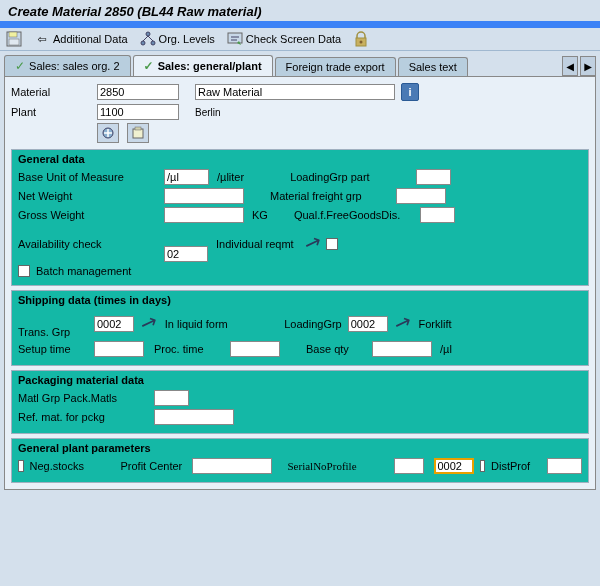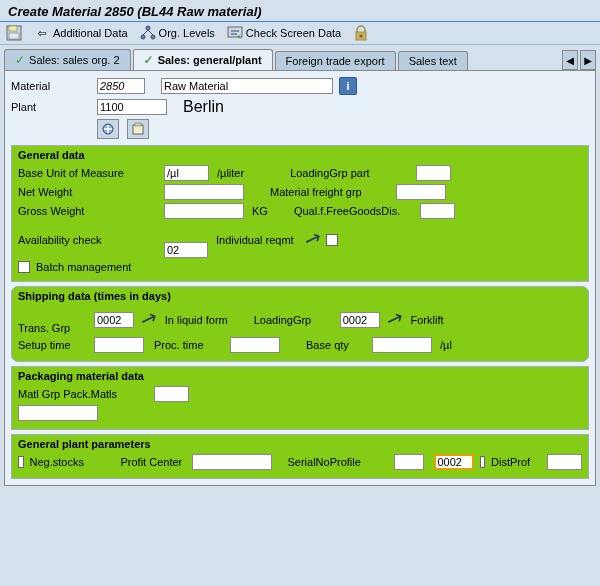--- a/index.html
+++ b/index.html
@@ -11,21 +11,21 @@
       height: 586px;
       overflow: hidden;
     }
     .title-bar {
       background: #d4e0ec;
       padding: 4px 8px 2px 8px;
       font-size: 13px;
       font-weight: bold;
       font-style: italic;
       color: #000;
-      border-bottom: 1px solid #3b82f6;
+      border-bottom: 7px solid #3b82f6;
     }
     .toolbar {
       background: #d4e0ec;
       padding: 3px 6px;
       display: flex;
       align-items: center;
       gap: 12px;
       border-bottom: 1px solid #a0b8d0;
     }
     .toolbar-item {
@@ -106,21 +106,21 @@
       min-width: 80px;
     }
     .field-input {
       border: 1px solid #888;
       background: #fff;
       height: 16px;
       font-size: 11px;
       padding: 1px 2px;
     }
     .field-value {
-      font-size: 16px;
+      font-size: 10px;
       color: #000;
     }
     .info-btn {
       width: 18px;
       height: 18px;
       background: #4a7ab5;
       color: #fff;
       border: 1px solid #2a5a95;
       border-radius: 2px;
       display: flex;
@@ -138,21 +138,21 @@
       display: flex;
       align-items: center;
       justify-content: center;
       cursor: pointer;
       font-size: 11px;
     }
     .section {
       margin-top: 6px;
       border: 1px solid #a0b0c0;
       padding: 3px 6px 5px 6px;
-      background: #84cc16;
+      background: #14b8a6;
     }
     .section-title {
       font-size: 11px;
       font-weight: bold;
       color: #000;
       margin-bottom: 4px;
     }
     .unit-label {
       font-size: 11px;
       color: #000;
@@ -244,27 +244,27 @@
   <div class="tab-nav">
     <div class="tab-nav-btn">◀</div>
     <div class="tab-nav-btn">▶</div>
   </div>
 </div>
 
 <div class="main-content">
 
   <div class="field-row">
     <span class="field-label">Material</span>
-    <input class="field-input" type="text" value="2850" style="width: 48px; font-style: italic;">
-    <input class="field-input" type="text" value="Raw Material" style="width: 172px; margin-left: 10px;">
+    <input class="field-input" type="text" value="2850" style="width: 82px;">
+    <input class="field-input" type="text" value="Raw Material" style="width: 200px; margin-left: 10px;">
     <div class="info-btn">i</div>
   </div>
   <div class="field-row">
     <span class="field-label">Plant</span>
-    <input class="field-input" type="text" value="1100" style="width: 70px;">
+    <input class="field-input" type="text" value="1100" style="width: 82px;">
     <span class="field-value" style="margin-left:10px;">Berlin</span>
   </div>
   <div class="field-row" style="margin-left:86px; margin-bottom:2px;">
     <div class="icon-btn" style="margin-right:2px;">
       <svg width="14" height="14" viewBox="0 0 14 14">
         <circle cx="7" cy="7" r="5" fill="#8ab0d0" stroke="#446" stroke-width="1"></circle>
         <line x1="7" y1="3" x2="7" y2="11" stroke="#fff" stroke-width="1.5"></line>
         <line x1="3" y1="7" x2="11" y2="7" stroke="#fff" stroke-width="1.5"></line>
       </svg>
     </div>
@@ -306,28 +306,28 @@
         <span style="font-size:20px; color:#2a3a5a; margin-left:4px; display:inline-block; transform:rotate(200deg);">↙</span>
         <span class="checkbox"></span>
       </div>
       <div class="field-row">
         <span class="checkbox"></span>
         <span class="field-label" style="min-width:130px;">Batch management</span>
       </div>
     </div>
   </div>
 
-  <div class="section" style="margin-top:4px;border-radius:7px;">
+  <div class="section" style="margin-top:4px;">
     <div class="section-title">Shipping data (times in days)</div>
     <div class="field-row">
       <span class="field-label" style="min-width:70px;margin-top:16px;">Trans. Grp</span>
       <input class="field-input" type="text" value="0002" style="width: 40px;">
       <span style="font-size:20px; color:#2a3a5a; display:inline-block; transform:rotate(200deg);">↙</span>
       <span class="unit-label">In liquid form</span>
-      <span class="field-label" style="min-width:80px; margin-left:20px;">LoadingGrp</span>
+      <span class="field-label" style="min-width:80px; margin-left:28px;text-align:right;">LoadingGrp</span>
       <input class="field-input" type="text" value="0002" style="width: 40px;">
       <span style="font-size:20px; color:#2a3a5a; display:inline-block; transform:rotate(200deg);">↙</span>
       <span class="unit-label">Forklift</span>
     </div>
     <div class="field-row">
       <span class="field-label" style="min-width:70px;">Setup time</span>
       <input class="field-input" type="text" value="" style="width: 50px;">
       <span class="field-label" style="min-width:70px; margin-left:4px;">Proc. time</span>
       <input class="field-input" type="text" value="" style="width: 50px;">
       <span class="field-label" style="min-width:60px; margin-left:20px;">Base qty</span>
@@ -336,32 +336,33 @@
     </div>
   </div>
 
   <div class="section" style="margin-top:4px;">
     <div class="section-title">Packaging material data</div>
     <div class="field-row">
       <span class="field-label" style="min-width:130px;">Matl Grp Pack.Matls</span>
       <input class="field-input" type="text" value="" style="width: 35px;">
     </div>
     <div class="field-row">
+      <span class="field-label" style="min-width:130px;">Ref. mat. for pckg</span>
       <input class="field-input" type="text" value="" style="width: 80px;">
     </div>
   </div>
 
   <div class="section" style="margin-top:4px;">
     <div class="section-title">General plant parameters</div>
     <div class="field-row">
       <span class="checkbox"></span>
       <span class="field-label" style="min-width:70px;">Neg.stocks</span>
       <span class="field-label" style="min-width:80px;padding-left:15px;">Profit Center</span>
       <input class="field-input" type="text" value="" style="width: 80px;">
-      <span class="field-label" style="min-width:100px; margin-left:10px;">SerialNoProfile</span>
+      <span class="field-label" style="min-width:100px; margin-left:10px;font-family:Liberation Serif, serif;">SerialNoProfile</span>
       <input class="field-input" type="text" value="" style="width: 30px;">
       <input class="field-input highlighted-input" type="text" value="0002" style="width: 40px; margin-left: 4px;">
       <span class="checkbox"></span>
       <span class="field-label" style="min-width:50px;">DistProf</span>
       <input class="field-input" type="text" value="" style="width: 35px;">
     </div>
   </div>
 
 </div>
 

